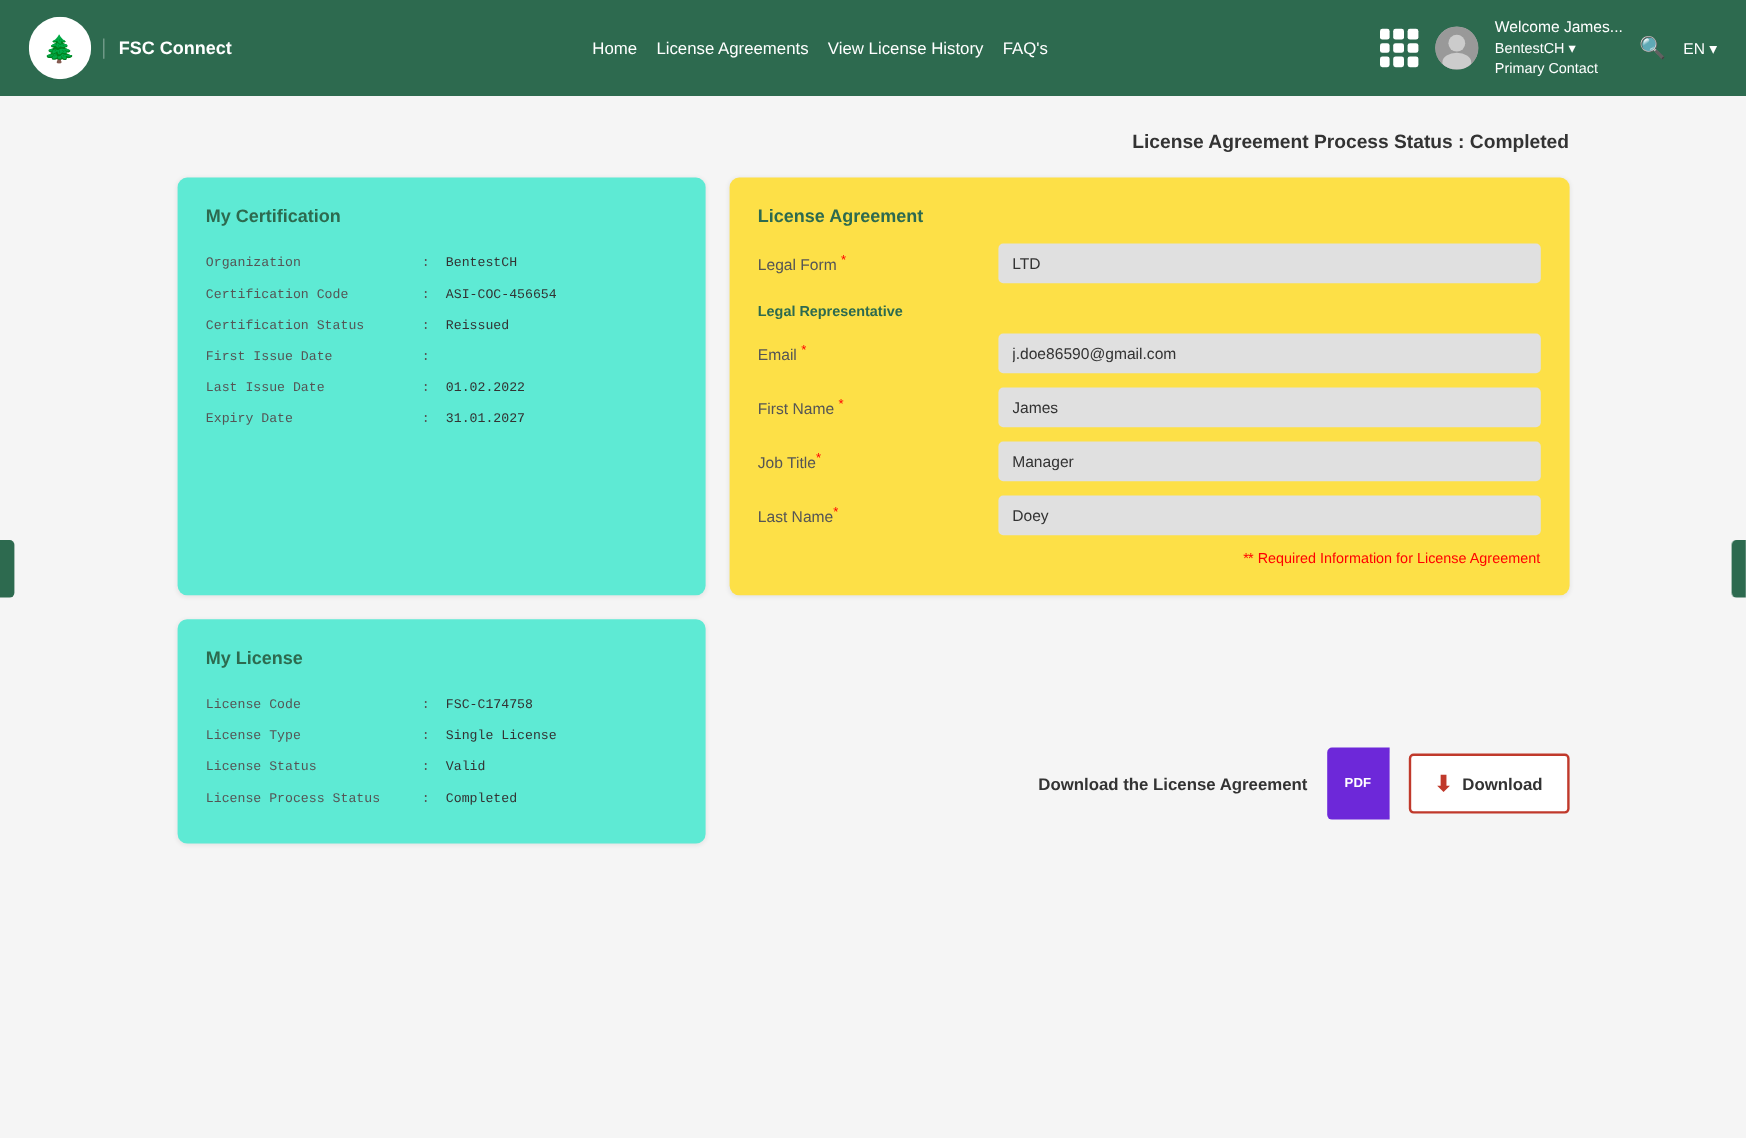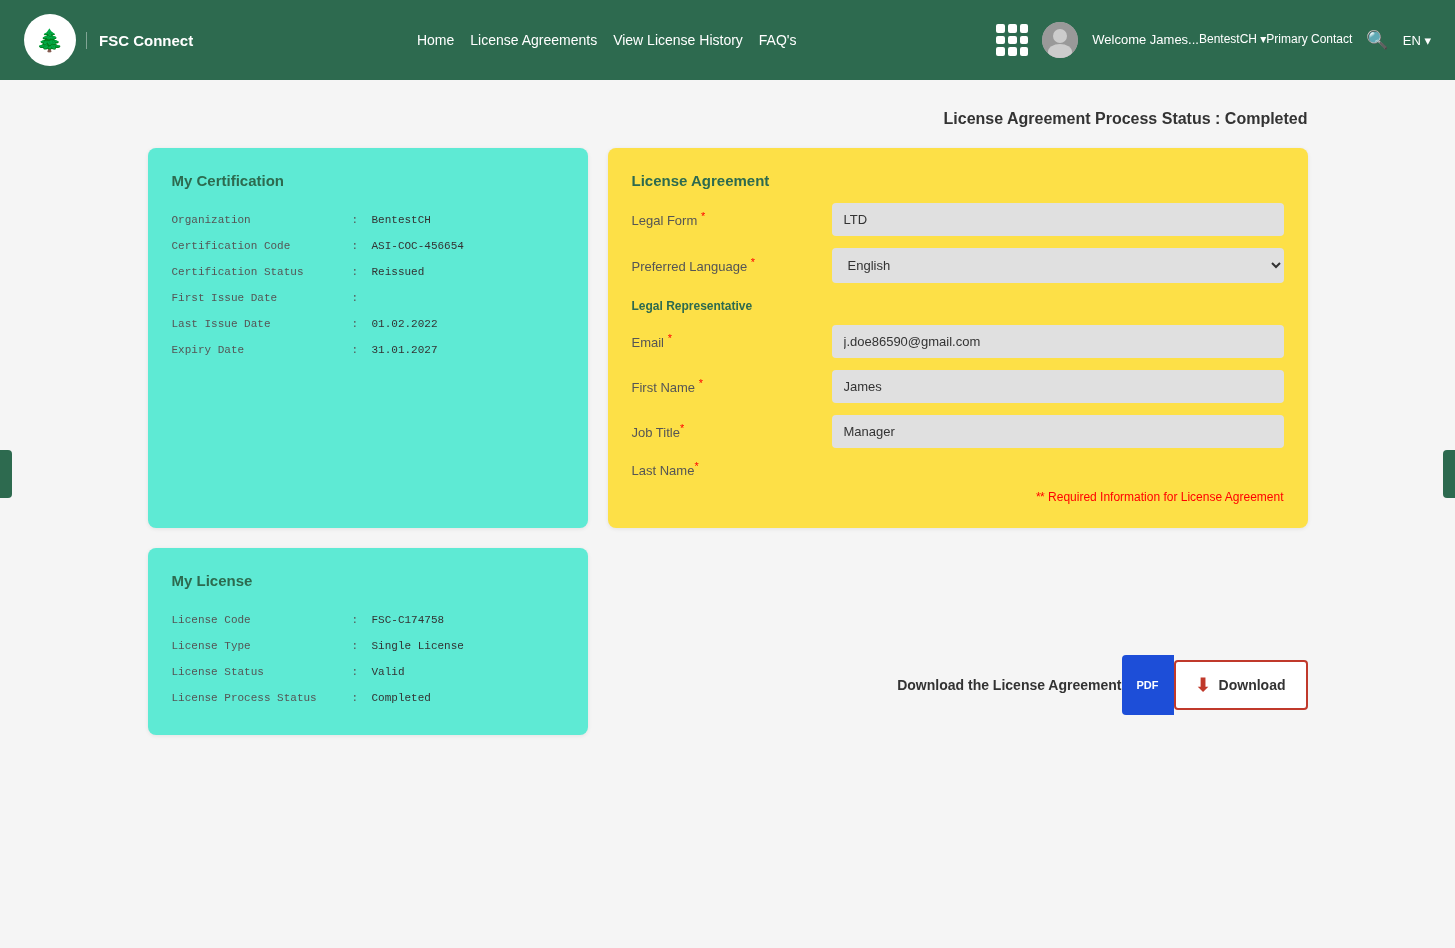--- a/index.html
+++ b/index.html
@@ -66,21 +66,21 @@
       height: 36px;
       border-radius: 50%;
       background: #aaa;
       display: flex;
       align-items: center;
       justify-content: center;
       overflow: hidden;
     }
     .nav-user-info {
       display: flex;
-      flex-direction: row;
+      flex-direction: column;
       font-size: 12px;
       line-height: 1.4;
     }
     .nav-user-info .welcome { font-size: 13px; }
     .nav-search-icon {
       font-size: 18px;
       color: #fff;
       cursor: pointer;
     }
     .nav-lang {
@@ -205,36 +205,37 @@
     .cards-row2 {
       display: flex;
       gap: 20px;
       margin-top: 20px;
     }
 
     
     .download-section {
       display: flex;
       align-items: center;
+      gap: 16px;
       padding: 30px 0 10px;
     }
     .download-label {
       font-size: 14px;
       font-weight: bold;
       color: #333;
     }
     .pdf-icon-wrap {
       display: flex;
       align-items: center;
       gap: 0;
     }
     .pdf-icon {
       width: 52px;
       height: 60px;
-      background: #1d4ed8;
+      background: #6d28d9;
       border-radius: 4px 0 0 4px;
       display: flex;
       align-items: center;
       justify-content: center;
       color: #fff;
       font-size: 11px;
       font-weight: bold;
     }
     .download-btn {
       display: flex;
@@ -371,31 +372,20 @@
     <div class="card-right">
       <div class="section-title">License Agreement</div>
 
       <div class="form-row">
         <label class="form-label">
           <span>Legal Form</span> <sup>*</sup>
         </label>
         <input class="form-input" type="text" readonly="" value="LTD" style="">
       </div>
 
-      <div class="form-row">
-        <label class="form-label">
-          <span>Preferred Language</span> <sup>*</sup>
-        </label>
-        <select class="form-select">
-          <option>English</option>
-          <option>French</option>
-          <option>German</option>
-          <option>Spanish</option>
-        </select>
-      </div>
 
       <div class="subsection-title">Legal Representative</div>
 
       <div class="form-row">
         <label class="form-label">
           <span>Email</span> <sup>*</sup>
         </label>
         <input class="form-input" type="text" readonly="" value="j.doe86590@gmail.com" style="">
       </div>
 
@@ -410,20 +400,21 @@
         <label class="form-label">
           <span>Job Title</span><sup>*</sup>
         </label>
         <input class="form-input" type="text" readonly="" value="Manager" style="">
       </div>
 
       <div class="form-row">
         <label class="form-label">
           <span>Last Name</span><sup>*</sup>
         </label>
+        <input class="form-input" type="text" readonly="" value="Doey" style="">
       </div>
 
       <p class="required-note">
         <span>*</span> <span style="margin-left:-4px">* Required Information for License Agreement</span>
       </p>
     </div>
   </div>
 
   <div class="cards-row2">
 

